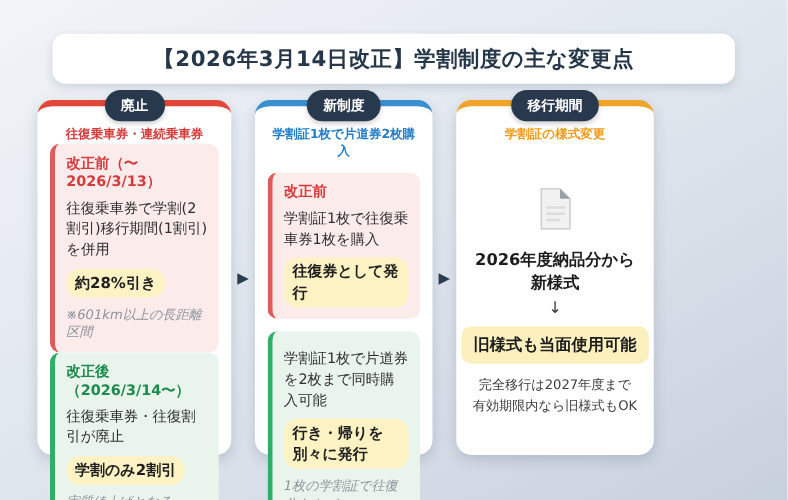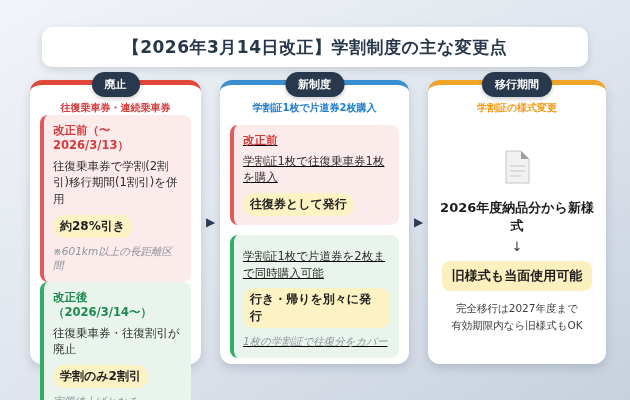--- a/index.html
+++ b/index.html
@@ -19,38 +19,38 @@
   .row { position:absolute; left:30px; top:80px; display:flex; align-items:flex-start; }
   .gap { width:19px; height:284px; display:flex; align-items:center; justify-content:center; }
   .tri { color:#2c3e50; font-size:12px; line-height:1; }
 
   .card {
     position:relative; background:#ffffff; border-radius:12px;
     box-shadow:0 4px 10px rgba(40,60,90,.18);
     border-top:5px solid; height:284px; box-sizing:border-box;
     padding:8px 10px 10px;
   }
-  .c1 { width:171px; border-top-color:#e2483a; }
-  .c2 { width:189px; border-top-color:#3a8ed2; }
-  .c3 { width:178px; border-top-color:#f0a429; }
+  .c1 { width:155px; border-top-color:#e2483a; }
+  .c2 { width:142px; border-top-color:#3a8ed2; }
+  .c3 { width:158px; border-top-color:#f0a429; }
 
   .badge {
     position:absolute; top:-13px; left:50%; transform:translateX(-50%);
     background:#28394d; color:#ffffff; font-size:11px; font-weight:bold;
     padding:5px 13px; border-radius:14px; white-space:nowrap;
     box-shadow:0 2px 4px rgba(0,0,0,.2);
   }
 
   .card-title { text-align:center; font-weight:bold; font-size:10px; line-height:1.35; margin:8px 0 0; word-break:break-all; }
   .c1 .card-title { color:#d43b3b; }
   .c2 .card-title { color:#1f7cc9; }
   .c3 .card-title { color:#f29a16; }
 
   .box { border-radius:8px; margin-top:0; padding:8px 9px 9px; box-sizing:border-box; }
-  .c2 .box { margin-top:10px;text-decoration:underline; }
+  .c2 .box { margin-top:10px; }
   .before-box { background:#fcebeb; border-left:4px solid #e05a5a; }
   .after-box  { background:#e9f4ec; border-left:4px solid #2fae66; }
   .box-label { font-weight:bold; font-size:11.5px; }
   .before-box .box-label { color:#d43b3b; }
   .after-box  .box-label { color:#1d8a4d; }
   .box-body { color:#2f2f2f; font-size:11.5px; margin-top:5px; line-height:1.45; word-break:break-all; }
   .hl {
     display:inline-block; background:#fdf2c4; border-radius:11px;
     padding:3px 7px; font-weight:bold; font-size:12px; color:#1f1f1f; margin-top:7px;
   }

